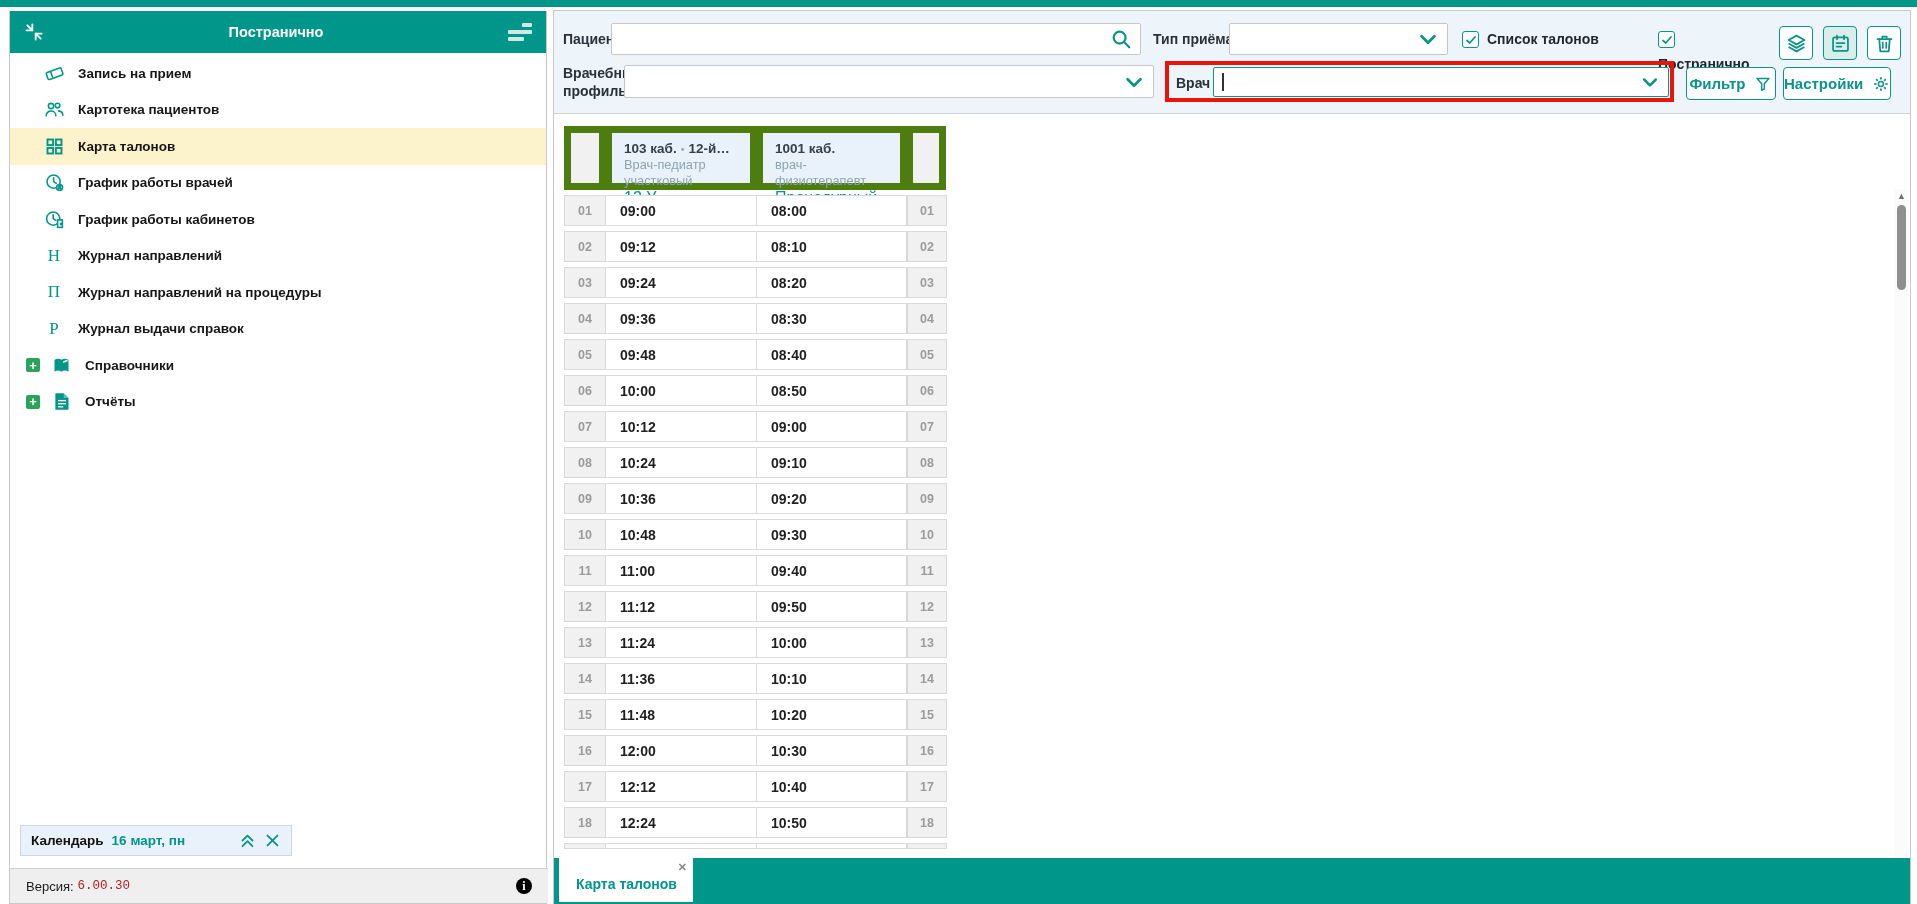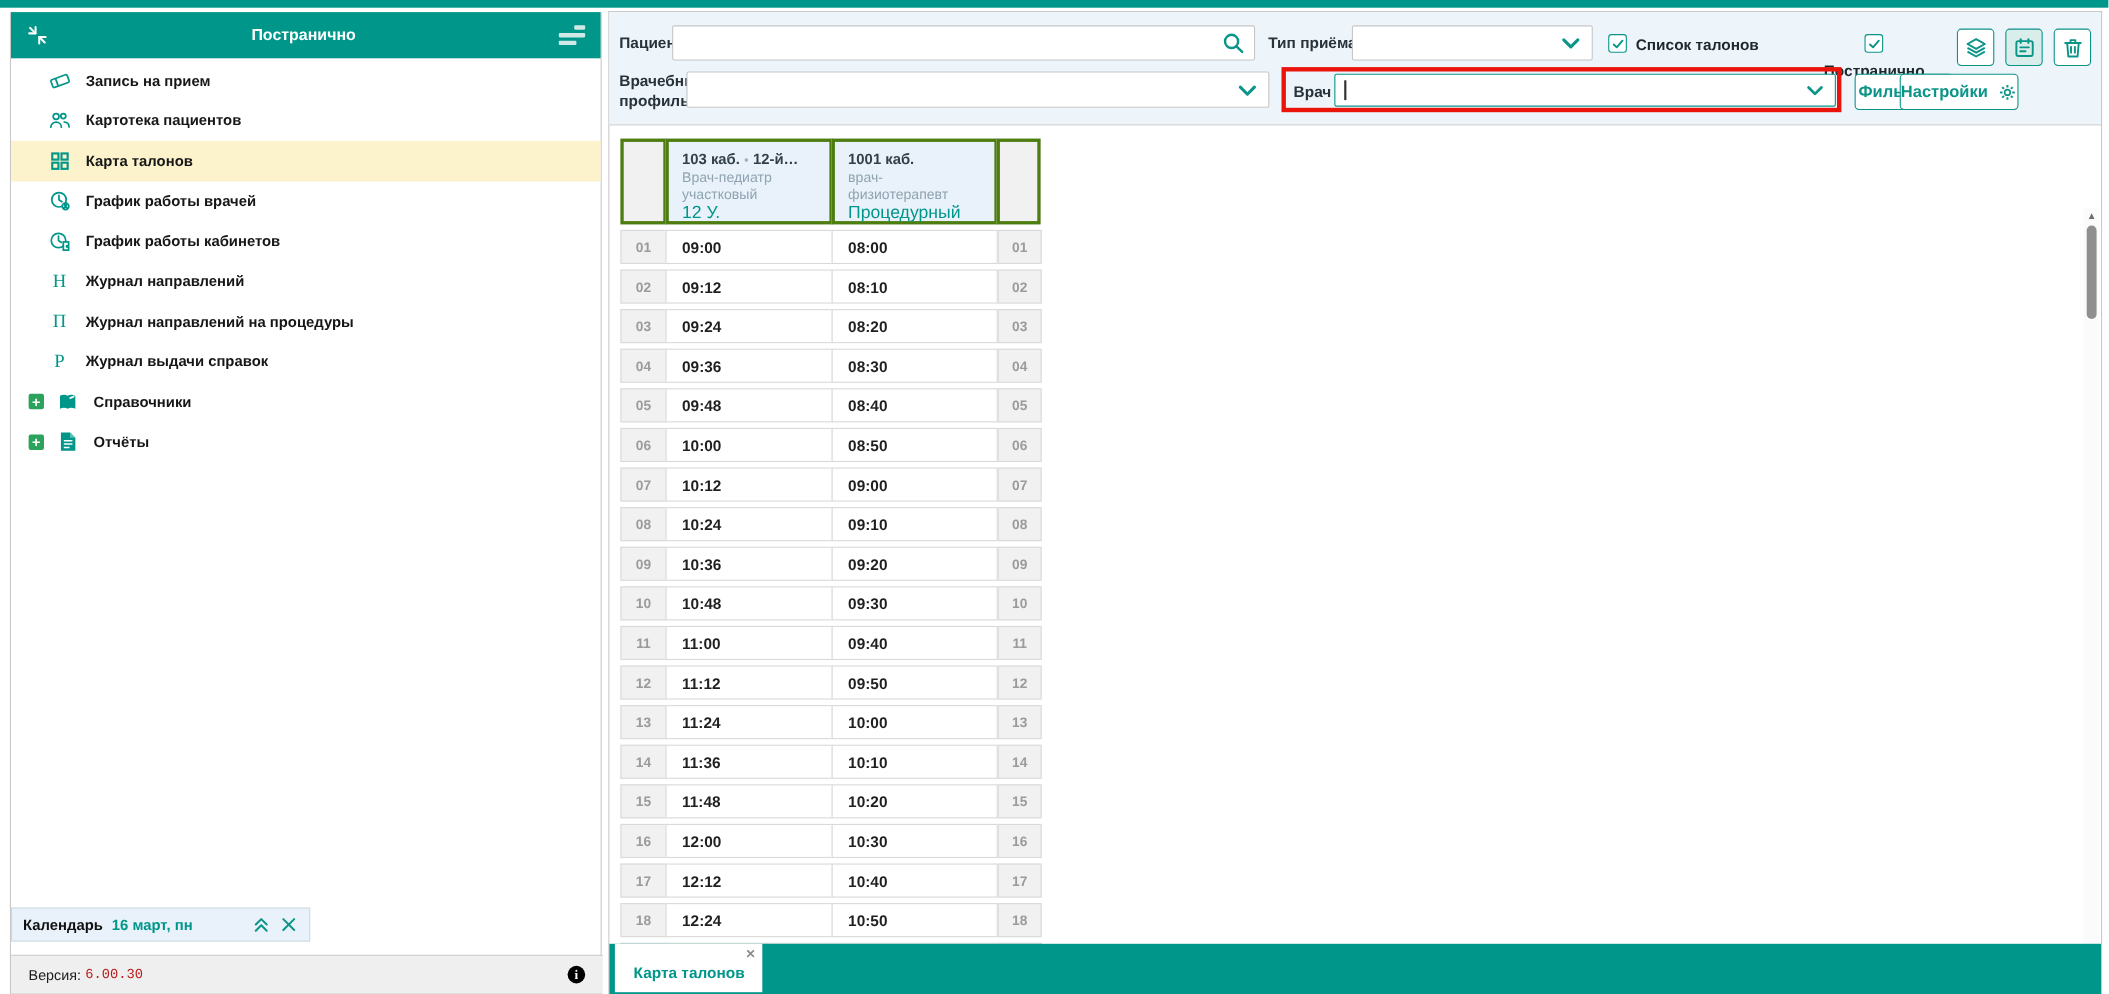--- a/index.html
+++ b/index.html
@@ -24,53 +24,53 @@
   .sb-menu{position:absolute;left:0;top:44px;width:100%;}
   .side-item{height:36.5px;display:flex;align-items:center;padding-left:33px;cursor:pointer;}
   .side-item.active{background:#fcf2cc;}
   .si-icon{width:22px;height:22px;display:flex;align-items:center;justify-content:center;margin-right:13px;flex:none;}
   .si-icon svg{width:21px;height:21px;}
   .si-letter{font-family:"Liberation Serif",serif;font-size:17px;color:#00968a;font-weight:normal;}
   .si-label{font-size:13.5px;font-weight:bold;color:#161616;white-space:nowrap;}
   .side-item .plus-box{width:14px;height:14px;background:#2ba35c;border-radius:2px;color:#fff;display:flex;align-items:center;justify-content:center;font-size:13px;font-weight:bold;line-height:1;margin-right:10px;flex:none;cursor:pointer;}
   .side-item.group{padding-left:16px;}
   
-  .calendar-bar{left:0;top:814px;width:272px;height:31px;background:#e9f2fa;border:1px solid #cdd9e2;display:flex;align-items:center;padding:0 10px;gap:8px;}
+  .calendar-bar{left:10px;top:814px;width:272px;height:31px;background:#e9f2fa;border:1px solid #cdd9e2;display:flex;align-items:center;padding:0 10px;gap:8px;}
   .cal-label{font-size:13.5px;font-weight:bold;color:#111;}
   .cal-date{font-size:13.5px;font-weight:bold;color:#00968a;flex:1;}
   .cal-ico{width:17px;height:17px;cursor:pointer;}
   
   .version-bar{left:0;top:857px;width:538px;height:35px;background:#efefef;border-top:1px solid #cfcfcf;display:flex;align-items:center;padding:0 16px;}
   .ver-label{font-size:13px;color:#1b1b1b;}
   .ver-value{font-family:Liberation Mono, monospace;font-size:12.5px;color:#b91c1c;margin-left:4px;flex:1;}
   .info-icon{width:16px;height:16px;border-radius:50%;background:#000;color:#fff;font-family:"Liberation Serif",serif;font-size:12px;font-weight:bold;display:flex;align-items:center;justify-content:center;cursor:pointer;}
   
   .main{left:553px;top:10px;width:1358px;height:894px;background:#fff;border:1px solid #c9c9c9;border-bottom:none;}
   .filter-bar{position:absolute;left:0;top:0;width:100%;height:103px;background:#eef5fa;border-bottom:1px solid #d2d2d2;}
   .flabel{position:absolute;font-size:14px;font-weight:bold;color:#28323a;}
   .tbox{position:absolute;background:#fff;border:1px solid #c6c6c6;border-radius:2px;display:flex;align-items:center;}
   .tbox input{border:none;outline:none;flex:1;height:100%;font:inherit;font-size:14px;padding:0 8px;background:transparent;min-width:0;}
   .tbox .end-ico{width:22px;height:22px;margin-right:8px;flex:none;cursor:pointer;}
-  .checkline{position:absolute;display:flex;align-items:center;gap:8px;}
+  .checkline{position:absolute;display:flex;align-items:flex-start;gap:8px;}
   .cbox{width:17px;height:17px;border:1.6px solid #0b9488;border-radius:3px;background:#fff;display:flex;align-items:center;justify-content:center;cursor:pointer;}
   .cbox svg{width:12px;height:12px;}
   .cklabel{font-size:14px;font-weight:bold;color:#1d272e;}
   .iconbtn{position:absolute;width:34px;height:34px;border:1.4px solid #0b9488;border-radius:4px;background:#fff;display:flex;align-items:center;justify-content:center;cursor:pointer;}
   .iconbtn.active{background:#d9edeb;}
   .iconbtn svg{width:21px;height:21px;}
   .textbtn{position:absolute;height:33px;border:1.4px solid #0b9488;border-radius:4px;background:#fff;display:flex;align-items:center;justify-content:center;gap:9px;cursor:pointer;color:#0b9488;font-size:15px;font-weight:bold;}
   .textbtn svg{width:18px;height:18px;}
   .red-box{position:absolute;left:611px;top:50px;width:509px;height:41px;border:4px solid #ea140b;}
   .doctor-combo{position:absolute;left:659px;top:56px;width:456px;height:30px;background:#fff;border:1.6px solid #0b9488;border-radius:2px;display:flex;align-items:center;padding-left:8px;}
   .caret{width:1.5px;height:18px;background:#333;}
   .combo-chev{margin-left:auto;width:20px;height:20px;margin-right:8px;}
   
   .table-wrap{position:absolute;left:10px;top:115px;width:392px;}
   .thead{display:flex;}
-  .hcell{border:3px solid #4d7c0f;height:78px;}
+  .hcell{border:7px solid #4d7c0f;height:64px;}
   .hcorner{background:#f1f1f1;}
   .hcol{background:#e9f2fa;margin-left:-1px;padding:8px 10px 6px 12px;display:flex;flex-direction:column;}
   .h-room{font-size:13.5px;font-weight:bold;color:#33404a;white-space:nowrap;}
   .h-room .dot{color:#9ab0bd;padding:0 4px;font-size:11px;}
   .h-spec{font-size:12.8px;color:#8fa3b1;line-height:1.25;margin-top:1px;}
   .h-short{margin-top:auto;font-size:16px;color:#00968a;white-space:nowrap;}
   .trow{display:flex;margin-top:5px;}
   .tcell{border:1px solid #d9d9d9;height:31px;display:flex;align-items:center;}
   .tcell.numc{width:42px;background:#f1f1f1;justify-content:center;font-size:12.5px;font-weight:bold;color:#9b9b9b;}
   .tcell.numr{width:40px;}
@@ -323,21 +323,21 @@
             </svg>
         </span>
       </div>
 
       <div class="textbtn" style="left:1132px;top:56px;width:90px;">
         <span>Фильтр</span>
         <svg viewBox="0 0 24 24" fill="none" stroke="#0b9488" stroke-width="2" stroke-linejoin="round">
             <path d="M4 4.5h16l-6.2 7.2v6.8l-3.6 1.8v-8.6z"></path>
           </svg>
       </div>
-      <div class="textbtn" style="left:1173px;top:56px;width:108px;">
+      <div class="textbtn" style="left:1229px;top:56px;width:108px;">
         <span>Настройки</span>
         <svg viewBox="0 0 24 24" fill="none" stroke="#0b9488" stroke-width="2">
             <circle cx="12" cy="12" r="3.4"></circle>
             <g stroke-width="2.4">
               <line x1="12" y1="3" x2="12" y2="6"></line>
               <line x1="12" y1="18" x2="12" y2="21"></line>
               <line x1="3" y1="12" x2="6" y2="12"></line>
               <line x1="18" y1="12" x2="21" y2="12"></line>
               <line x1="5.6" y1="5.6" x2="7.7" y2="7.7"></line>
               <line x1="16.3" y1="16.3" x2="18.4" y2="18.4"></line>

